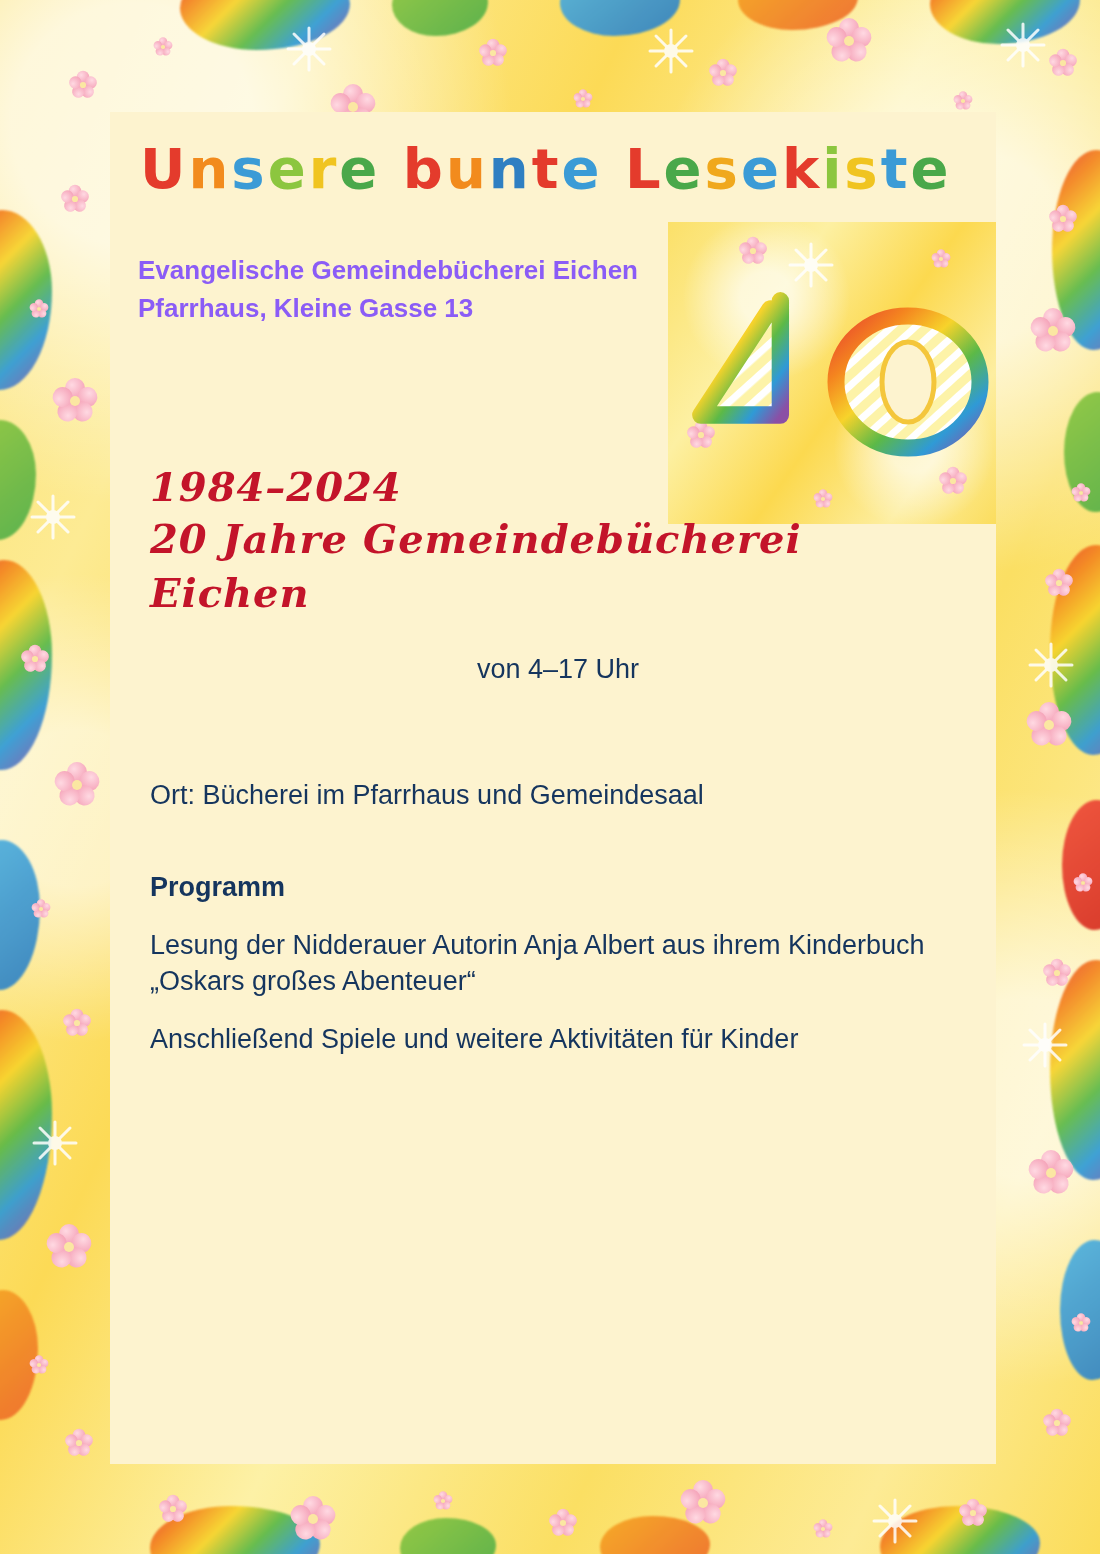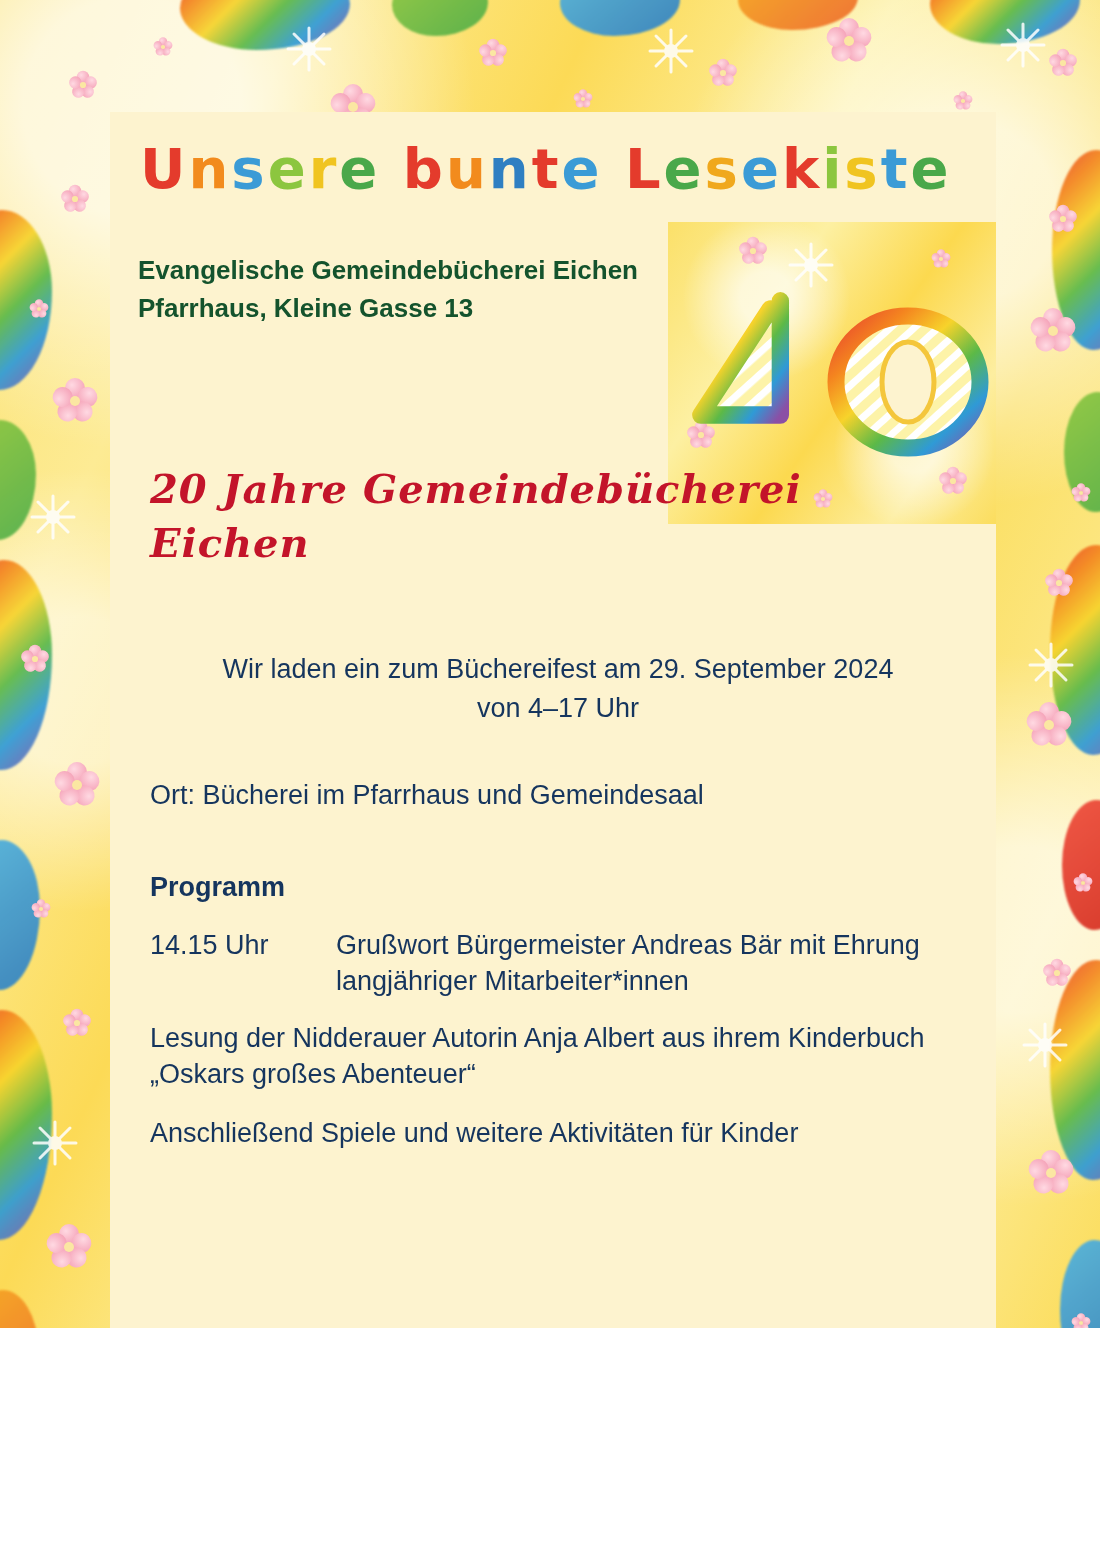--- a/index.html
+++ b/index.html
@@ -10,21 +10,21 @@
     width: 1100px;
     height: 1554px;
     font-family: "Liberation Sans", sans-serif;
     background: #ffffff;
     overflow: hidden;
   }
 
   .poster {
     position: relative;
     width: 1100px;
-    height: 1328px;
+    height: 1554px;
     overflow: hidden;
     background: #fdf0a8;
   }
 
   
   .border-layer {
     position: absolute;
     inset: 0;
     background:
       
@@ -129,21 +129,21 @@
   .headline span { display: inline-block; }
 
   .addr {
     position: absolute;
     left: 138px;
     top: 252px;
     width: 560px;
     font-size: 26px;
     font-weight: 700;
     line-height: 1.45;
-    color: #14532d;
+    color: #8b5cf6;
   }
 
   .anniversary {
     position: absolute;
     left: 150px;
     top: 462px;
     width: 800px;
     color: #c3142a;
     font-family: "DejaVu Serif", serif;
     font-weight: 700;
@@ -675,36 +675,32 @@
   </div>
 
   <div class="headline" id="headline"><span style="color: rgb(228, 59, 44);">U</span><span style="color: rgb(242, 139, 29);">n</span><span style="color: rgb(59, 155, 214);">s</span><span style="color: rgb(140, 198, 63);">e</span><span style="color: rgb(240, 196, 32);">r</span><span style="color: rgb(74, 168, 74);">e</span><span style="color: rgb(0, 0, 0);">&nbsp;</span><span style="color: rgb(228, 59, 44);">b</span><span style="color: rgb(242, 139, 29);">u</span><span style="color: rgb(47, 127, 194);">n</span><span style="color: rgb(228, 59, 44);">t</span><span style="color: rgb(59, 155, 214);">e</span><span style="color: rgb(0, 0, 0);">&nbsp;</span><span style="color: rgb(228, 59, 44);">L</span><span style="color: rgb(74, 168, 74);">e</span><span style="color: rgb(240, 168, 29);">s</span><span style="color: rgb(59, 155, 214);">e</span><span style="color: rgb(228, 59, 44);">k</span><span style="color: rgb(140, 198, 63);">i</span><span style="color: rgb(240, 196, 32);">s</span><span style="color: rgb(59, 155, 214);">t</span><span style="color: rgb(74, 168, 74);">e</span></div>
 
   <div class="addr">
     <div>Evangelische Gemeindebücherei Eichen</div>
     <div>Pfarrhaus, Kleine Gasse 13</div>
   </div>
 
   <div class="anniversary">
+    <div class="years">1984–2024</div>
     <div class="sub">20 Jahre Gemeindebücherei Eichen</div>
   </div>
 
   <div class="invite">
-    <div>Wir laden ein zum Büchereifest am 29. September 2024</div>
     <div>von 4–17 Uhr</div>
   </div>
 
   <div class="place">Ort: Bücherei im Pfarrhaus und Gemeindesaal</div>
 
   <div class="program-title">Programm</div>
 
   <div class="program" id="program-list">
       <div class="prow">
-        <div class="ptime">14.15 Uhr</div>
-        <div class="pdesc">Grußwort Bürgermeister Andreas Bär mit Ehrung langjähriger Mitarbeiter*innen</div>
-      </div>
-      <div class="prow">
         <div class="pdesc">Lesung der Nidderauer Autorin Anja Albert aus ihrem Kinderbuch „Oskars großes Abenteuer“</div>
       </div>
       <div class="closing">Anschließend Spiele und weitere Aktivitäten für Kinder</div>
     </div>
 
 </div>
 
 </body></html>

